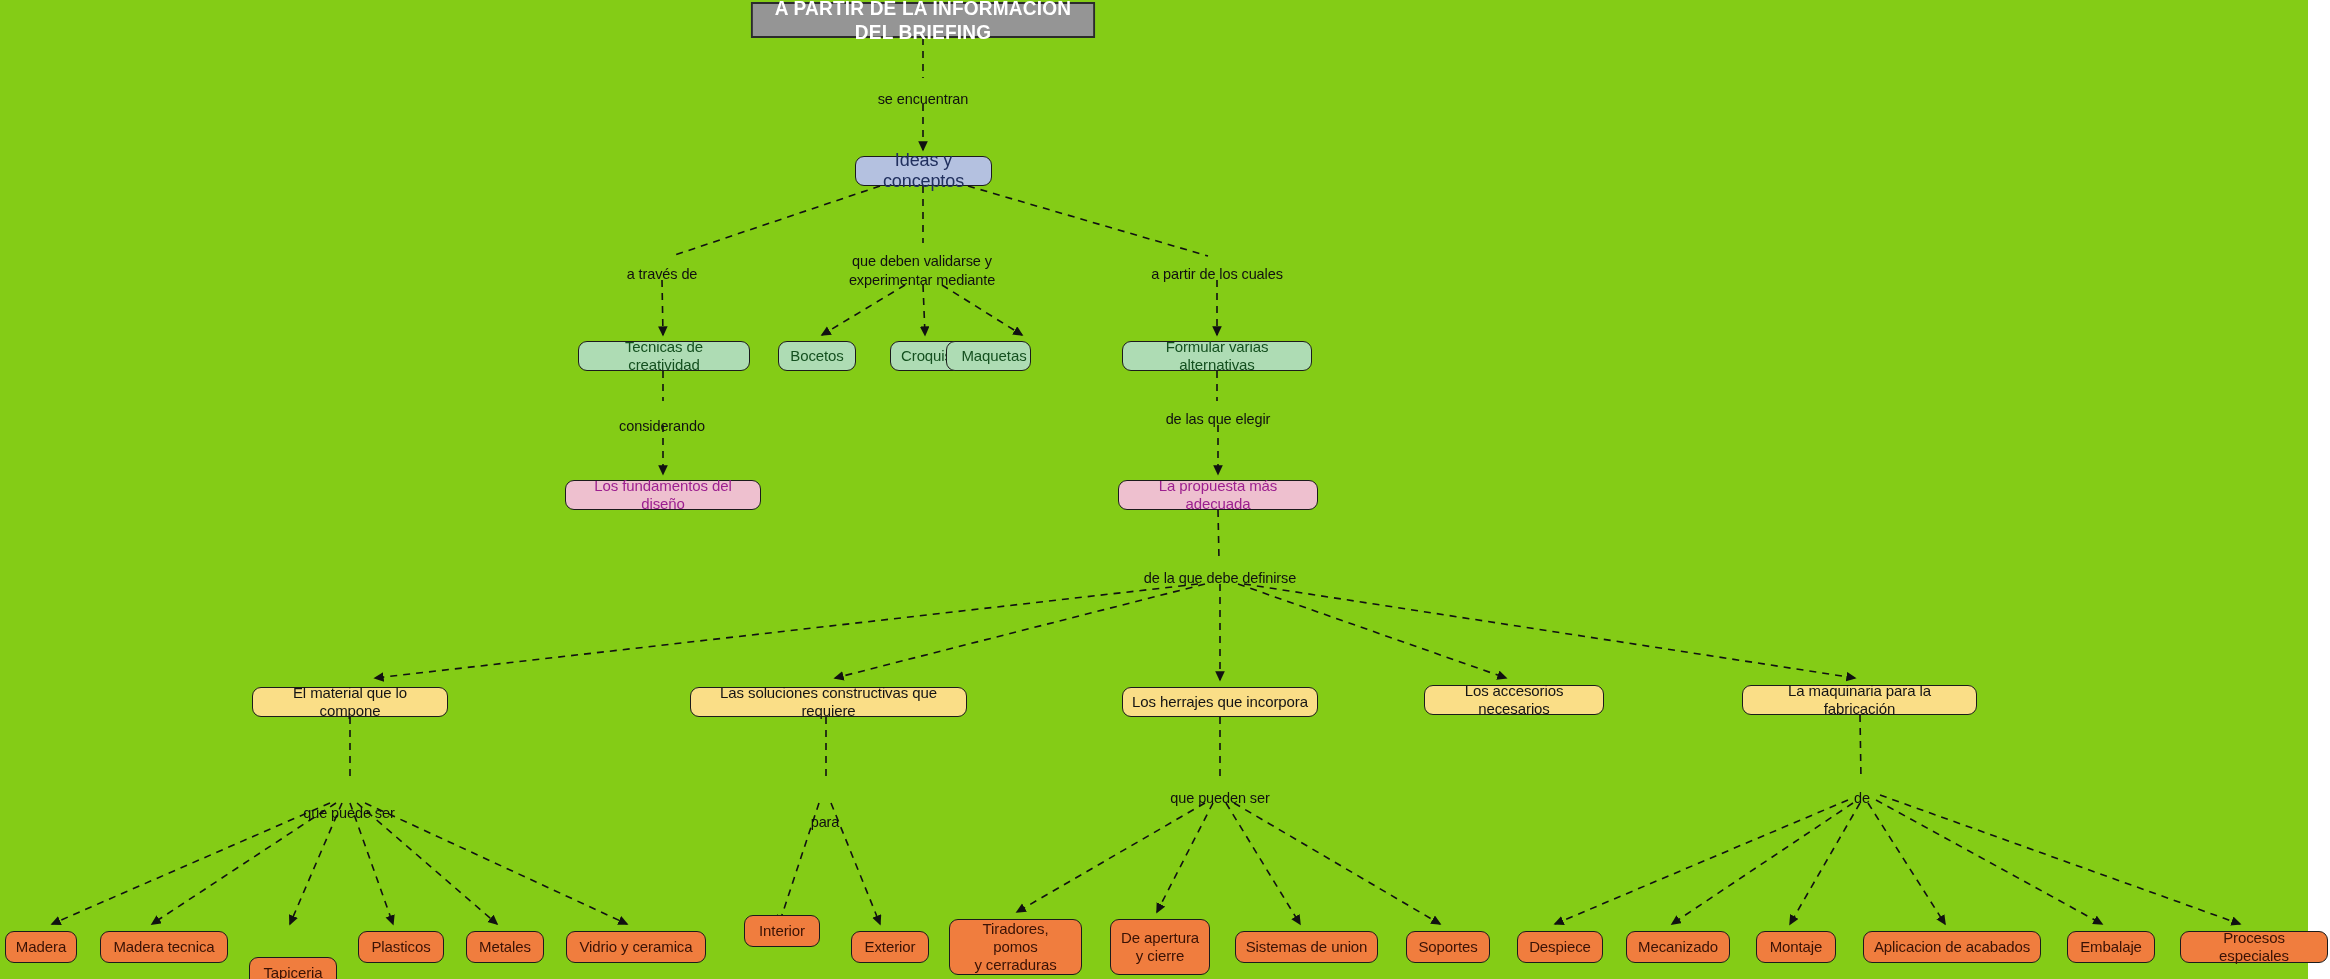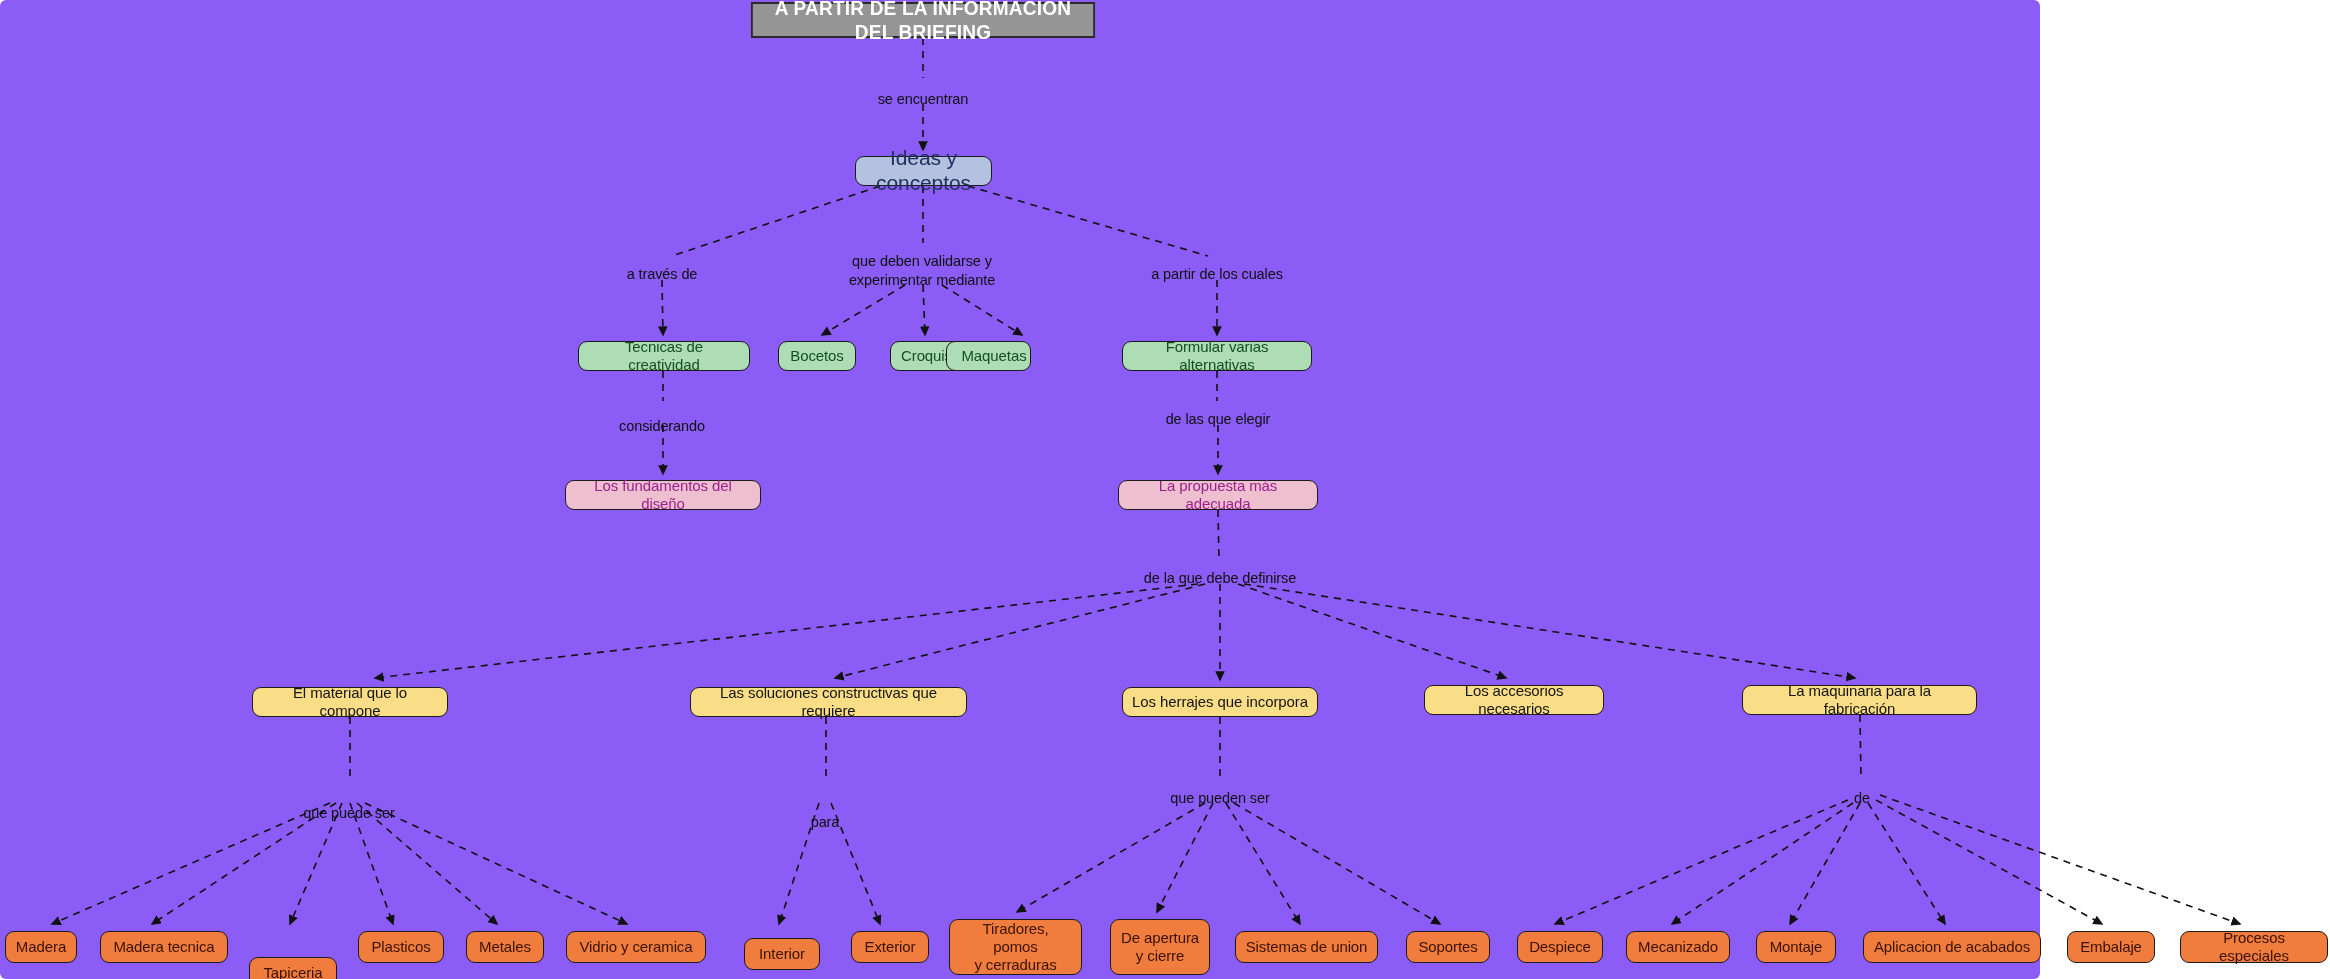--- a/index.html
+++ b/index.html
@@ -8,24 +8,23 @@
     background: #ffffff;
   }
   body {
     width: 2330px;
     height: 979px;
     font-family: "Liberation Sans", sans-serif;
     overflow: hidden;
   }
   #map-root {
     position: relative;
-    width: 2040px;
+    width: 2308px;
     height: 979px;
-    background: #8b5cf6;
-    border-radius: 6px;
+    background: #84cc16;
   }
   #edge-layer {
     position: absolute;
     left: 0;
     top: 0;
     width: 2330px;
     height: 979px;
     pointer-events: none;
   }
   .node {
@@ -50,21 +49,21 @@
     font-weight: bold;
     font-size: 20.5px;
     letter-spacing: 0.2px;
     font-stretch: condensed;
     transform: scaleX(0.93);
     transform-origin: center;
   }
   .node-blue {
     background: #b4c1e0;
     color: #21305e;
-    font-size: 21px;
+    font-size: 18px;
   }
   .node-green {
     background: #aedcb4;
     color: #14501f;
     font-size: 15px;
   }
   .node-pink {
     background: #eec0cf;
     color: #9c1f8f;
     font-size: 15px;
@@ -159,21 +158,21 @@
       <div class="node node-yellow" style="left: 690px; top: 687px; width: 277px; height: 30px;">Las soluciones constructivas que requiere</div>
       <div class="node node-yellow" style="left: 1122px; top: 687px; width: 196px; height: 30px;">Los herrajes que incorpora</div>
       <div class="node node-yellow" style="left: 1424px; top: 685px; width: 180px; height: 30px;">Los accesorios necesarios</div>
       <div class="node node-yellow" style="left: 1742px; top: 685px; width: 235px; height: 30px;">La maquinaria para la fabricación</div>
       <div class="node node-orange" style="left: 5px; top: 931px; width: 72px; height: 32px;">Madera</div>
       <div class="node node-orange" style="left: 100px; top: 931px; width: 128px; height: 32px;">Madera tecnica</div>
       <div class="node node-orange" style="left: 249px; top: 957px; width: 88px; height: 32px;">Tapiceria</div>
       <div class="node node-orange" style="left: 358px; top: 931px; width: 86px; height: 32px;">Plasticos</div>
       <div class="node node-orange" style="left: 466px; top: 931px; width: 78px; height: 32px;">Metales</div>
       <div class="node node-orange" style="left: 566px; top: 931px; width: 140px; height: 32px;">Vidrio y ceramica</div>
-      <div class="node node-orange" style="left: 744px; top: 938px; width: 76px; height: 32px;">Interior</div>
+      <div class="node node-orange" style="left: 744px; top: 915px; width: 76px; height: 32px;">Interior</div>
       <div class="node node-orange" style="left: 851px; top: 931px; width: 78px; height: 32px;">Exterior</div>
       <div class="node node-orange" style="left: 949px; top: 919px; width: 133px; height: 56px;">Tiradores, pomos
 y cerraduras</div>
       <div class="node node-orange" style="left: 1110px; top: 919px; width: 100px; height: 56px;">De apertura
 y cierre</div>
       <div class="node node-orange" style="left: 1235px; top: 931px; width: 143px; height: 32px;">Sistemas de union</div>
       <div class="node node-orange" style="left: 1406px; top: 931px; width: 84px; height: 32px;">Soportes</div>
       <div class="node node-orange" style="left: 1517px; top: 931px; width: 86px; height: 32px;">Despiece</div>
       <div class="node node-orange" style="left: 1626px; top: 931px; width: 104px; height: 32px;">Mecanizado</div>
       <div class="node node-orange" style="left: 1756px; top: 931px; width: 80px; height: 32px;">Montaje</div>

